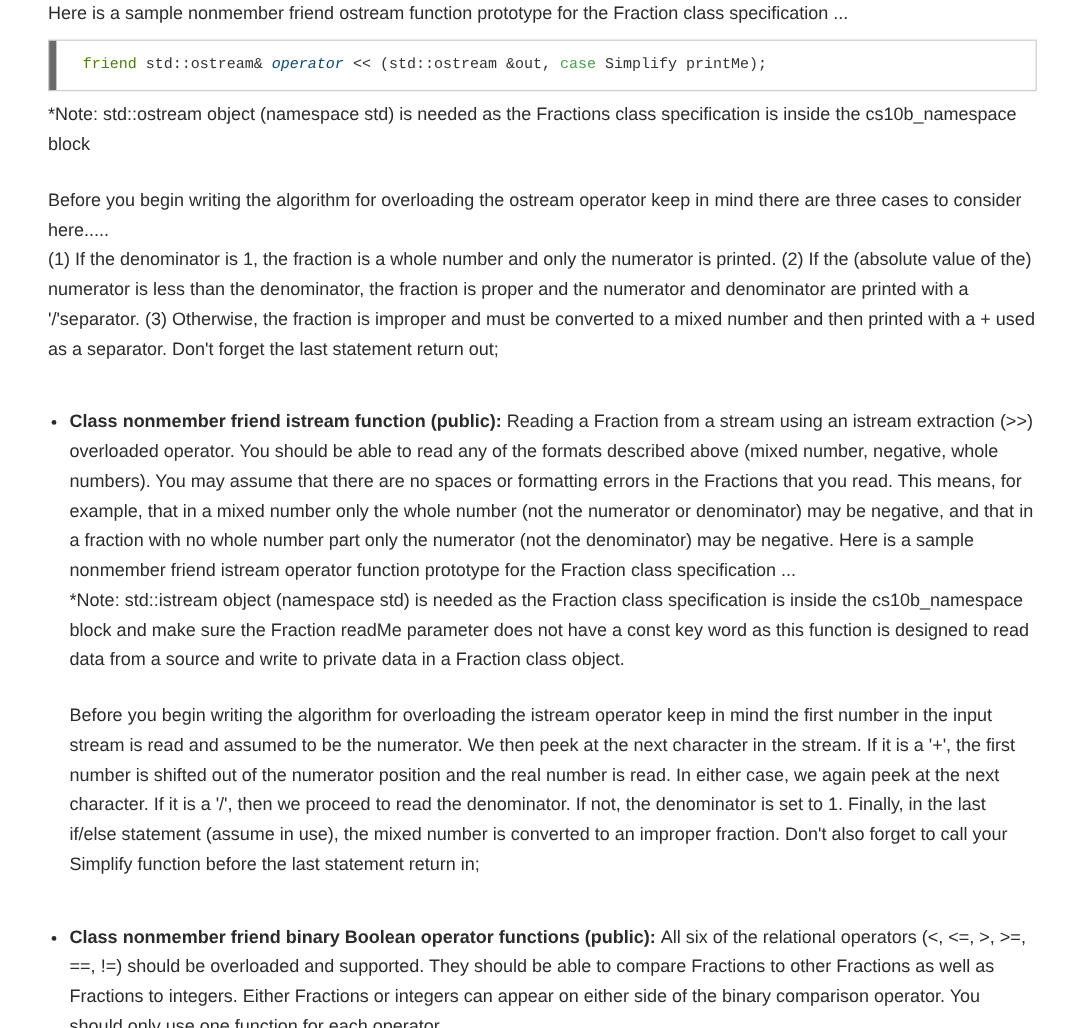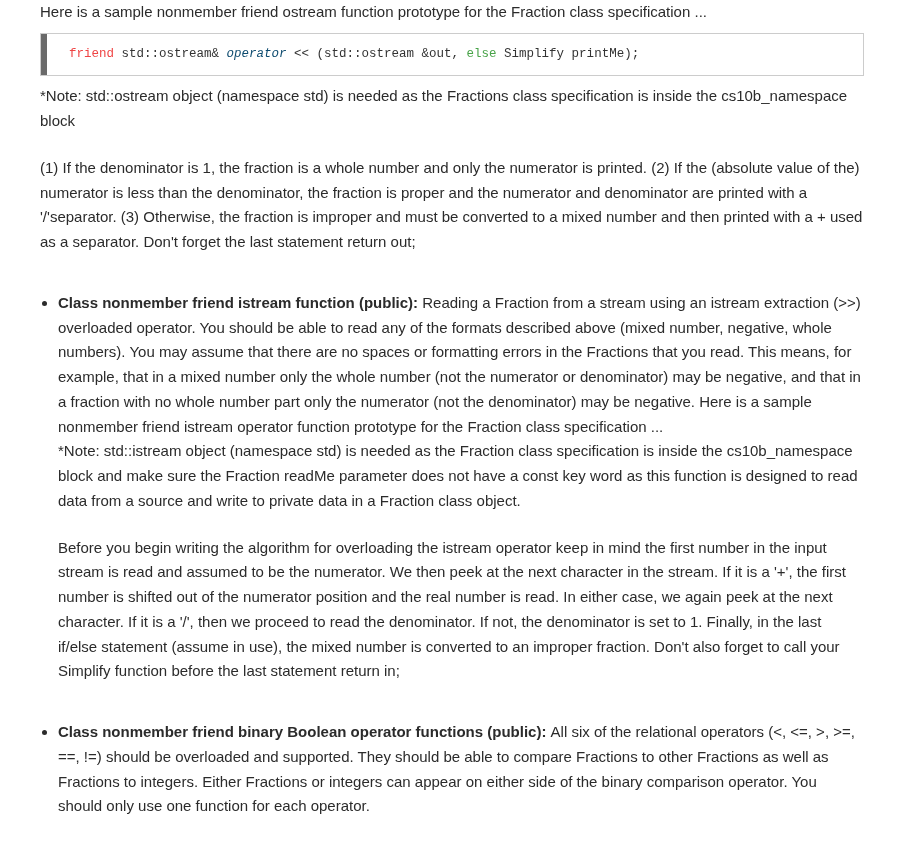--- a/index.html
+++ b/index.html
@@ -32,21 +32,21 @@
   .codeblock pre {
     margin: 0;
     padding: 12px 18px 12px 28px;
     font-family: Consolas, "Courier New", monospace;
     font-size: 12.5px;
     line-height: 1.4;
     white-space: pre;
     overflow-x: auto;
     color: #333;
   }
-  .kw-friend { color: #ef4444; }
+  .kw-friend { color: #4d7c0f; }
   .kw-op     { color: #0c4a6e; font-style: italic; }
   .kw-const  { color: #49a349; }
   ul.bullets {
     list-style: disc;
     padding-left: 18px;
     margin: 0;
   }
   ul.bullets > li {
     margin-top: 36px;
   }
@@ -54,27 +54,28 @@
 </style>
 </head>
 <body>
 
 <div class="content">
 
   <p class="para">Here is a sample nonmember friend ostream function prototype for the Fraction class specification ...</p>
 
   <div class="codeblock">
     <div class="bar"></div>
-    <pre><span class="kw-friend">friend</span><span> std::ostream&amp; </span><span class="kw-op">operator</span><span> &lt;&lt; (std::ostream &amp;out, </span><span class="kw-const">else</span><span> Simplify printMe);</span></pre>
+    <pre><span class="kw-friend">friend</span><span> std::ostream&amp; </span><span class="kw-op">operator</span><span> &lt;&lt; (std::ostream &amp;out, </span><span class="kw-const">case</span><span> Simplify printMe);</span></pre>
   </div>
 
   <p class="para">*Note: std::ostream object (namespace std) is needed as the Fractions class specification is inside the cs10b_namespace block</p>
 
   <div class="spacer"></div>
 
+  <p class="para">Before you begin writing the algorithm for overloading the ostream operator keep in mind there are three cases to consider here.....</p>
 
   <p class="para">(1) If the denominator is 1, the fraction is a whole number and only the numerator is printed.  (2) If the (absolute value of the) numerator is less than the denominator, the fraction is proper and the numerator and denominator are printed with a '/'separator.  (3) Otherwise, the fraction is improper and must be converted to a mixed number and then printed with a + used as a separator. Don't forget the last statement return out;</p>
 
   <ul class="bullets">
 
     <li>
       <p class="para">
         <span class="section-lead">Class nonmember friend istream function (public): </span><span>Reading a Fraction from a stream using an istream extraction (&gt;&gt;) overloaded operator. You should be able to read any of the formats described above (mixed number, negative, whole numbers). You may assume that there are no spaces or formatting errors in the Fractions that you read. This means, for example, that in a mixed number only the whole number (not the numerator or denominator) may be negative, and that in a fraction with no whole number part only the numerator (not the denominator) may be negative. Here is a sample nonmember friend istream operator function prototype for the Fraction class specification ...</span>
       </p>
 

